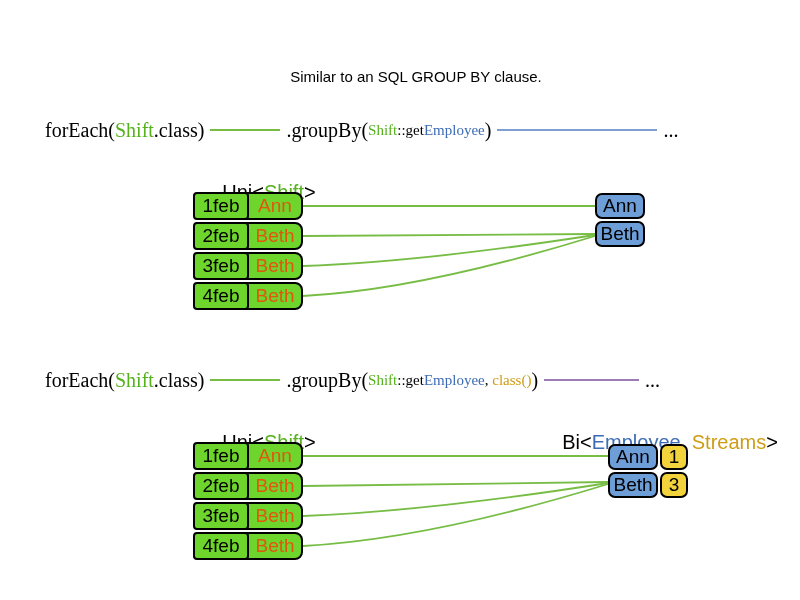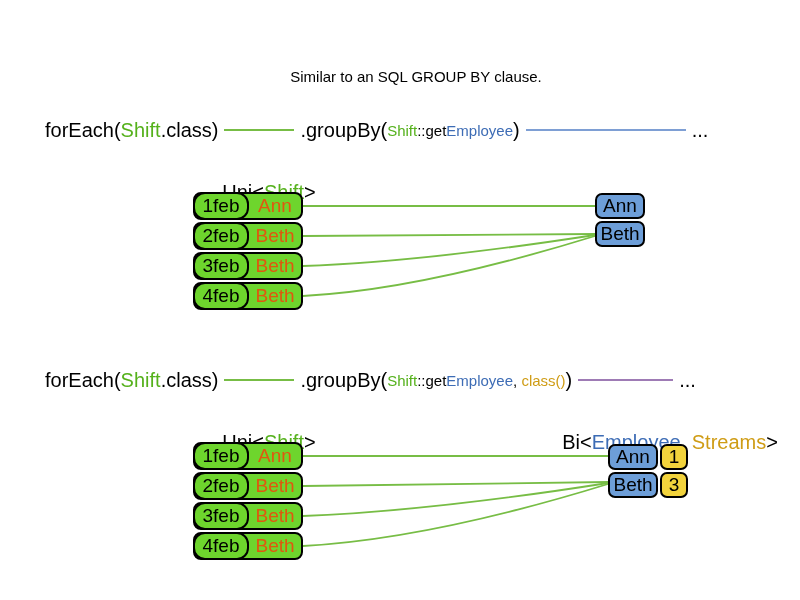--- a/index.html
+++ b/index.html
@@ -12,39 +12,39 @@
     font-size:35px; line-height:40px; color:var(--text-black);
   }
   .subtitle {
     position:absolute; left:16px; top:68px; width:800px; text-align:center;
     font-size:15px; color:var(--text-black);
   }
   .code-row {
     position:absolute; left:45px; height:28px; display:flex; align-items:center;
     font-size:20px; white-space:pre;
   }
-  .code-row span { white-space:pre; }
+  .code-row span { white-space:pre;font-family:Liberation Serif, serif; }
   .small { font-size:15px; }
   .green  { color:var(--green-text); }
   .blue   { color:var(--blue-text);text-align:center; }
   .gold   { color:var(--gold-text); }
   .hline { height:0; border-top:2px solid; margin:0 6px; align-self:center; }
   .hline.green-line  { border-color:var(--green-line); width:70px; }
   .hline.blue-line   { border-color:var(--blue-line);  width:160px; }
   .hline.purple-line { border-color:var(--purple-line); width:95px; }
   .label { position:absolute; font-size:20px; white-space:pre; }
   .shift-table { position:absolute; width:110px; }
   .trow {
     box-sizing:border-box; width:110px; height:28px; margin-bottom:2px;
     background:var(--green-box); border:2px solid #000; border-radius:8px;
     display:flex; align-items:stretch;
   }
   .tdate {
     box-sizing:border-box; width:56px; margin:-2px 0 -2px -2px; height:28px;
-    background:var(--green-box); border:2px solid #000; border-radius:12px;
+    background:var(--green-box); border:2px solid #000; border-radius:4px;
     display:flex; align-items:center; justify-content:center;
     font-size:19px; color:#000;
   }
   .tname {
     flex:1; display:flex; align-items:center; justify-content:center;
     font-size:19px; color:var(--orange-text);
   }
   .groups { position:absolute; display:flex; flex-direction:column; gap:2px; }
   .grow { display:flex; gap:2px; }
   .gbox {

